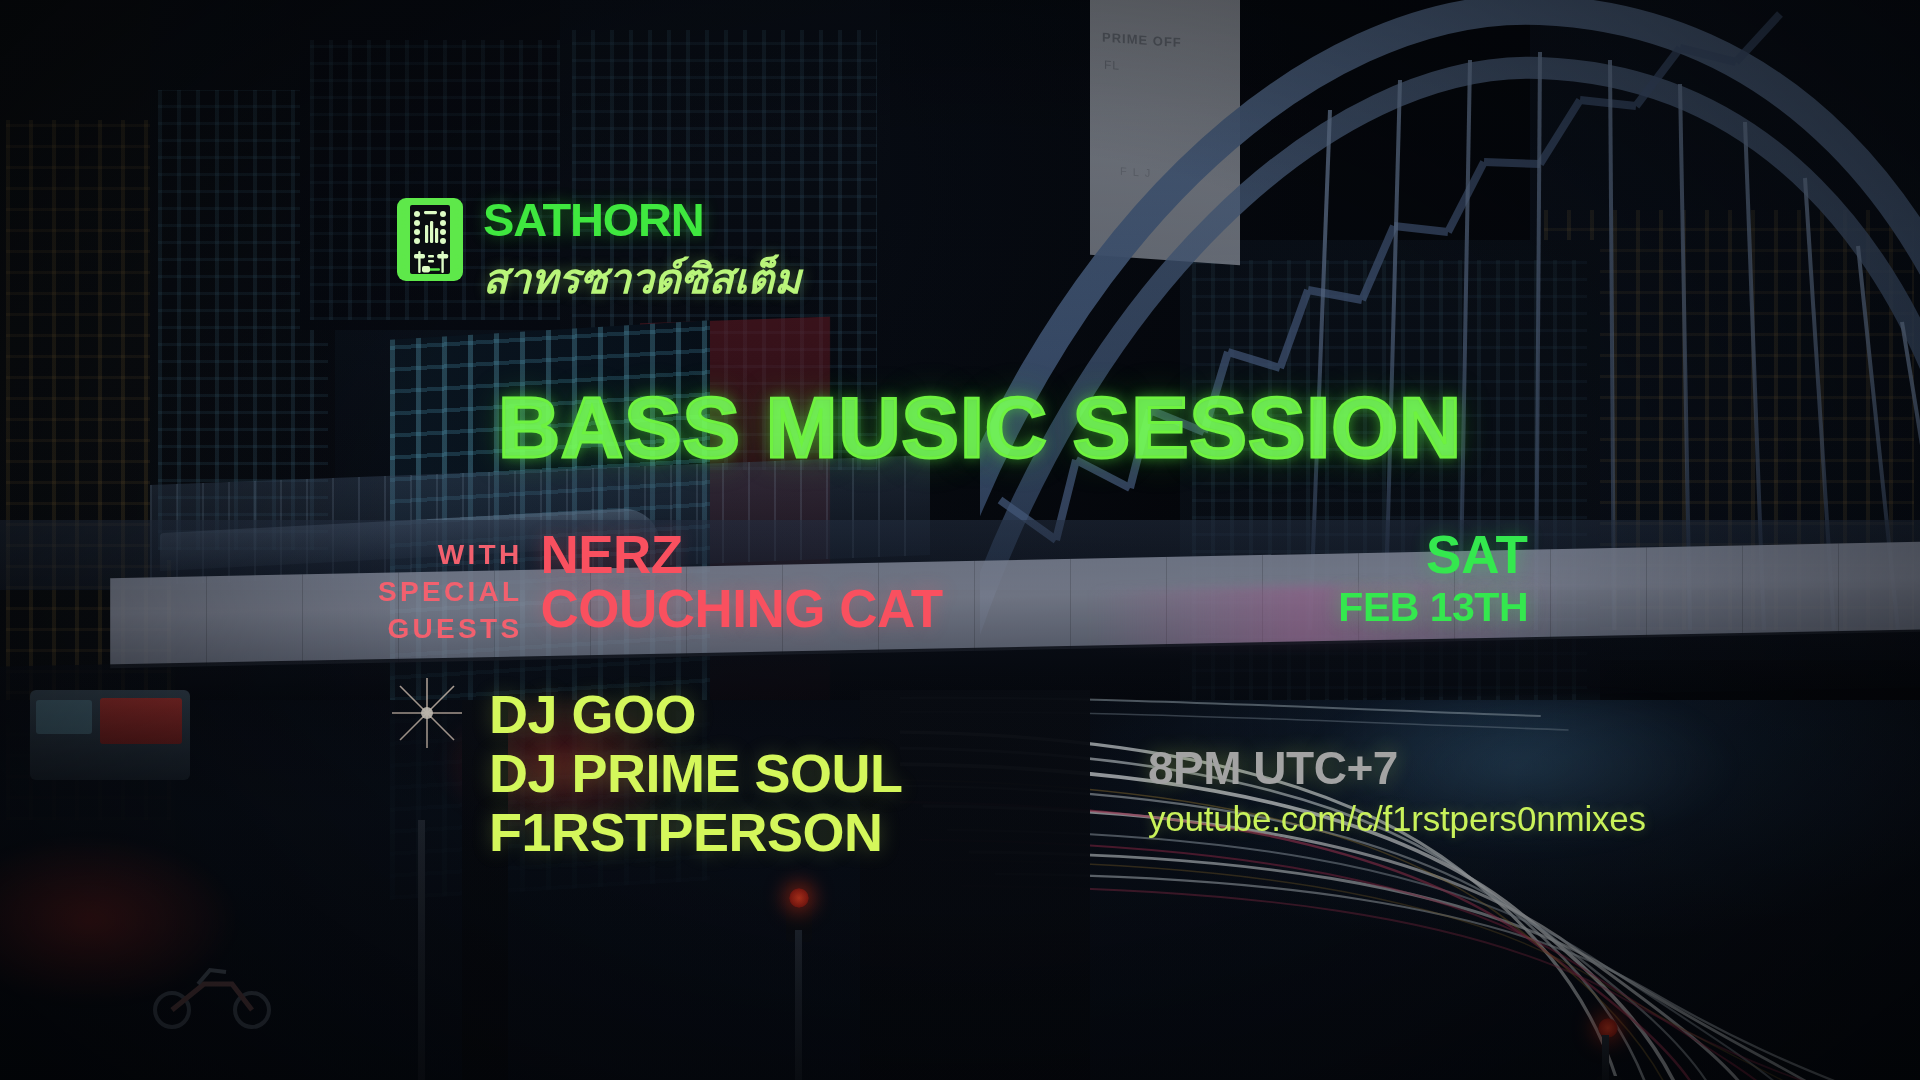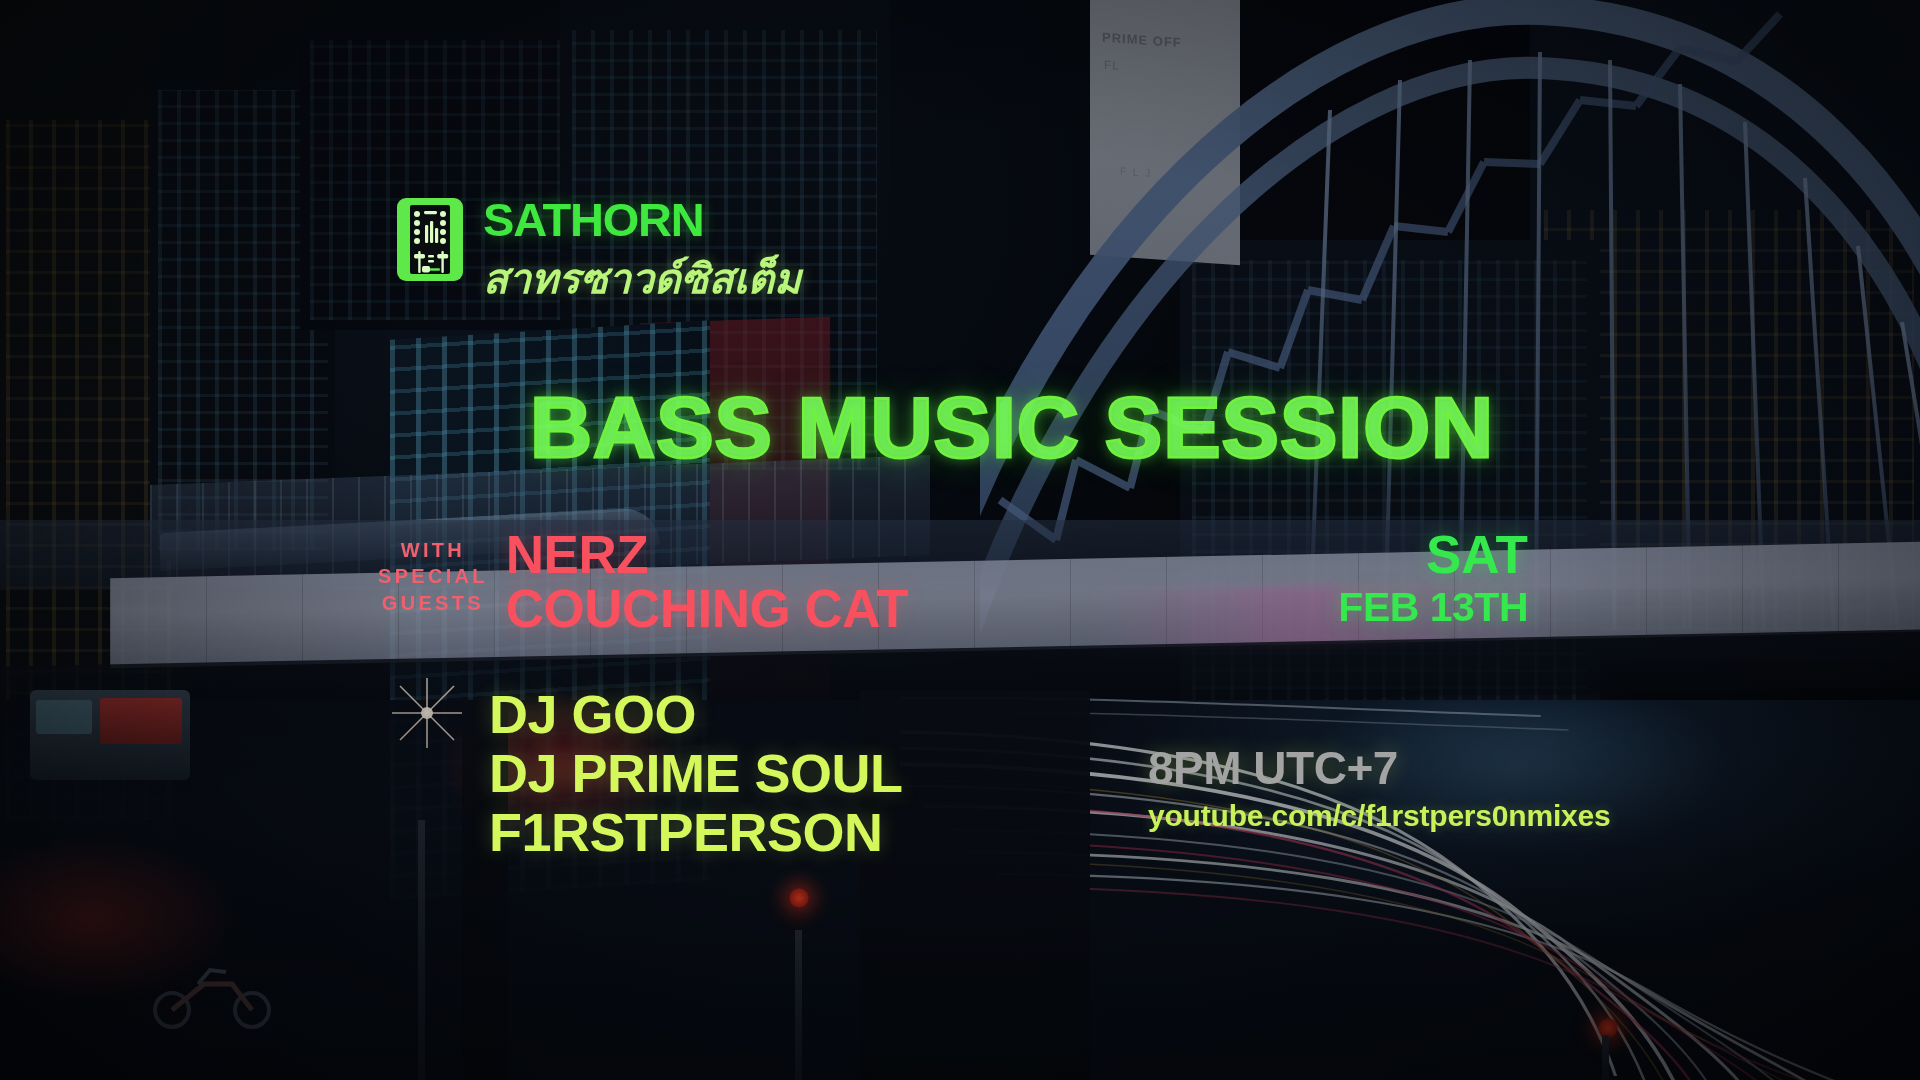--- a/index.html
+++ b/index.html
@@ -249,31 +249,30 @@
   .headline{
     position:absolute; left:498px; top:378px;
     font-size:86px; font-weight:700; letter-spacing:1px;
     font-family:"Liberation Sans", sans-serif;
     color:transparent;
     -webkit-text-stroke:3px #6ef23f;
     text-shadow:0 0 2px rgba(120,255,90,.85),
                 0 0 14px rgba(90,240,60,.55),
                 0 0 34px rgba(70,220,50,.35);
     white-space:nowrap;
-    margin-left:32px;
   }
 
   
   .guests{
     position:absolute; left:378px; top:528px;
     display:flex; align-items:flex-start; gap:18px;
   }
   .guests-label{
-    text-align:center; padding-top:9px;
-    font-size:20px; font-weight:600; line-height:1.32;
+    text-align:right; padding-top:9px;
+    font-size:28px; font-weight:600; line-height:1.32;
     letter-spacing:3.3px; color:#f2606e;
   }
   .guests-names{
     font-size:53px; font-weight:700; line-height:1.02;
     letter-spacing:-0.5px; color:#f9505f;
     text-shadow:0 0 18px rgba(249,80,95,.28);
   }
 
   
   .date{
@@ -294,21 +293,21 @@
   }
 
   
   .timeblock{ position:absolute; left:1148px; top:745px; }
   .time{
     font-size:46px; font-weight:700; letter-spacing:-0.5px; color:#a3a3a3;
     line-height:1.0;
     text-shadow:0 0 20px rgba(216,251,96,.3);
   }
   .url{
-    margin-top:8px; font-size:30px; font-weight:700; letter-spacing:-0.2px;
+    margin-top:8px; font-size:35px; font-weight:400; letter-spacing:-0.2px;
     color:#c9f25a;
     text-shadow:0 0 12px rgba(201,242,90,.25);
   }
 </style>
 </head>
 <body>
 
 <div id="poster">
 
   <div class="bg">

